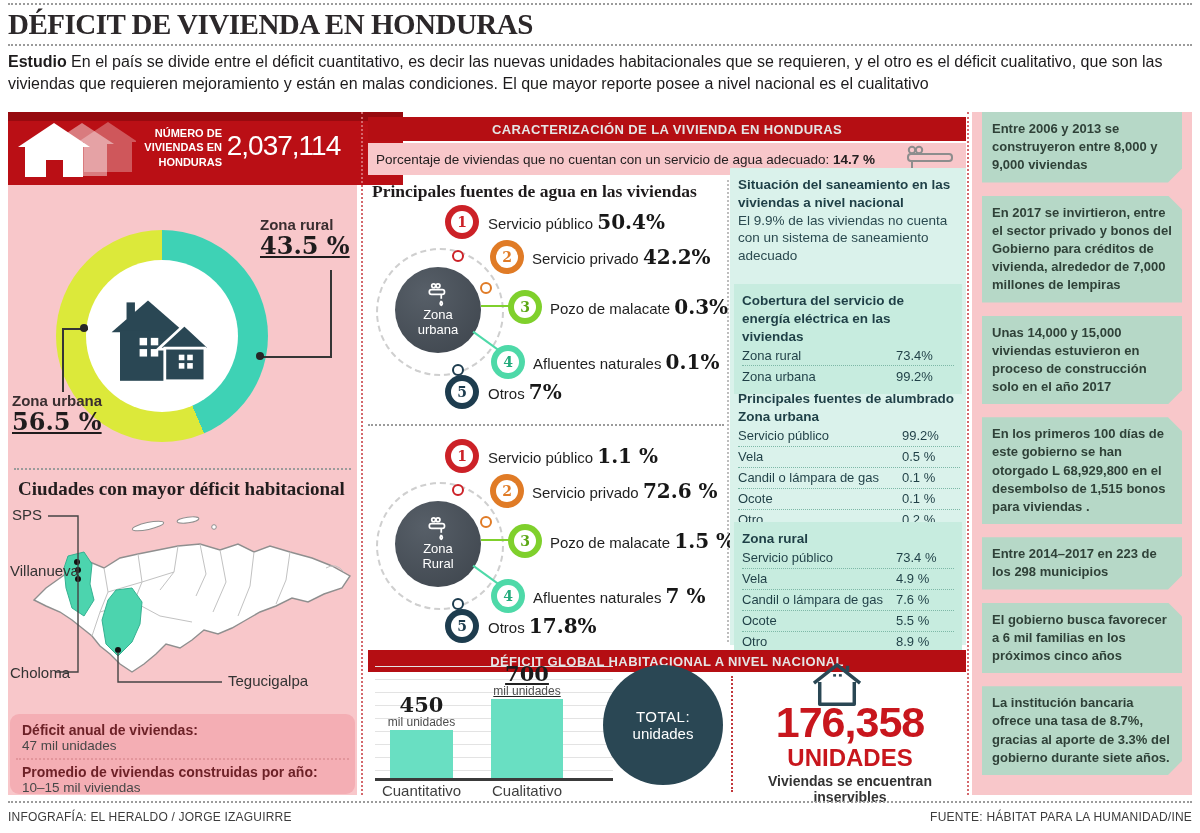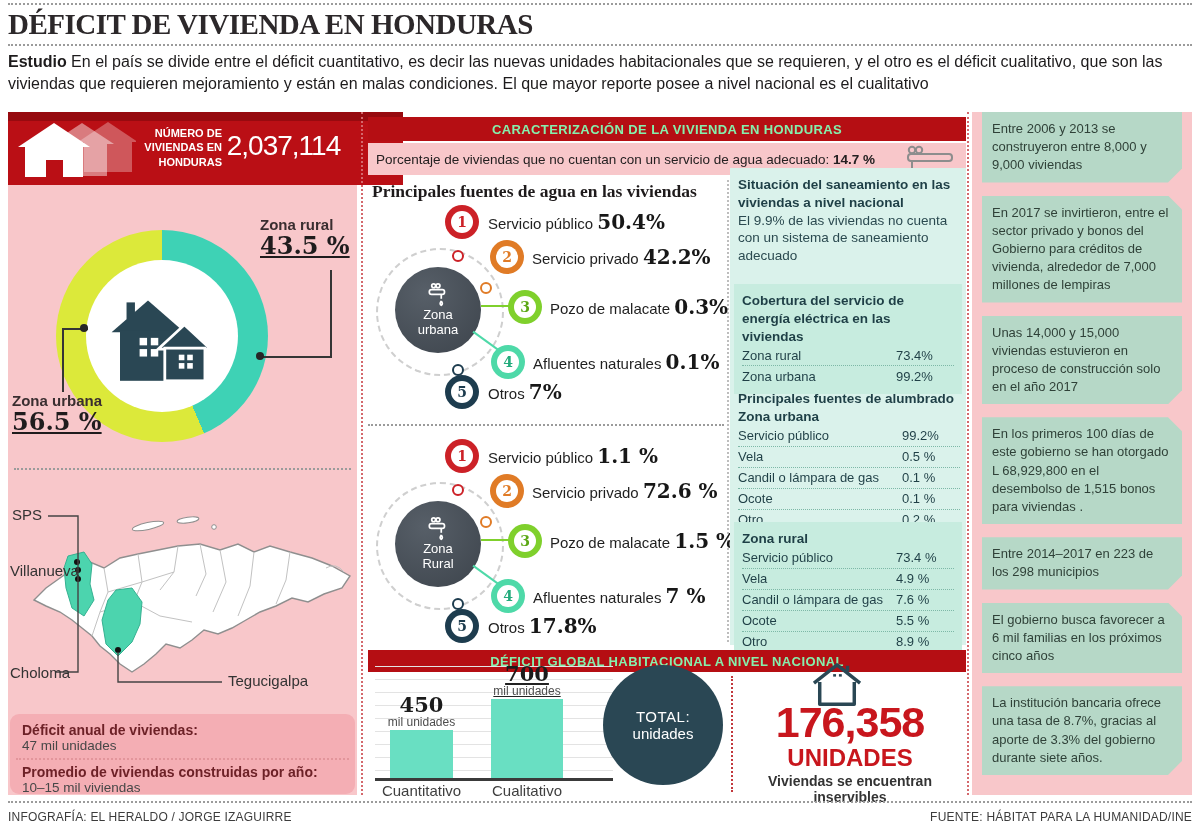--- a/index.html
+++ b/index.html
@@ -28,21 +28,21 @@
   .donut-val{font-size:24px;color:#1f1c1d;line-height:1.05;text-decoration:underline;}
   .conn-dot{width:8px;height:8px;border-radius:50%;background:#262626;}
   .cities-heading{font-family:"Liberation Serif",serif;font-weight:bold;font-size:19px;color:#221d1e;}
   .city-lbl{font-size:15px;color:#333;}
   .stats-box{left:2px;top:602px;width:345px;height:80px;background:#f4aeb4;border-radius:9px;}
   .stat-label{font-weight:bold;font-size:14px;color:#6d2127;}
   .stat-value{font-size:13.5px;color:#474747;}
   .stats-div{border-top:2px dotted #e2959b;}
 
   
-  .red-bar{background:#b50e13;color:#86efac;font-weight:bold;font-size:13px;letter-spacing:.4px;
+  .red-bar{background:#b50e13;color:#e5e5e5;font-weight:bold;font-size:13px;letter-spacing:.4px;
            display:flex;align-items:center;justify-content:center;}
   .pink-strip{background:#f8c7ca;display:flex;align-items:center;font-size:13.5px;color:#242021;}
   .water-heading{font-family:"Liberation Serif",serif;font-weight:bold;font-size:17.5px;color:#1e1a1b;}
   .zone-circle{left:27px;top:69px;width:86px;height:86px;border-radius:50%;
                background:radial-gradient(circle at 35% 30%,#575f68,#3d444c);display:flex;flex-direction:column;
                align-items:center;justify-content:center;color:#fff;}
   .zone-circle .zl{font-size:13px;line-height:1.15;}
   .orbit{left:8px;top:50px;width:124px;height:124px;border:2px dashed #cfcfcf;border-radius:50%;}
   .pin{width:34px;height:34px;border-radius:50%;display:flex;align-items:center;justify-content:center;}
   .pin::after{content:'';position:absolute;left:1px;bottom:-1px;width:9px;height:9px;background:inherit;transform:rotate(45deg);z-index:-1;}
@@ -74,21 +74,21 @@
   .mint-body{font-size:13.5px;color:#2b4a50;line-height:1.32;}
   .mint-box{background:#c7ecdf;}
   .mint-row{display:flex;font-size:13px;color:#1f3f46;padding:2.5px 0;border-bottom:1.5px dotted #7db8a7;}
   .mint-row:last-child{border-bottom:none;}
   .mint-row .lbl{flex:1;}
   .mint-row .val{width:58px;text-align:left;}
 
   
   .right-col{left:972px;top:112px;width:220px;height:683px;background:#f8c7ca;}
   .laws-title{font-family:"Liberation Serif",serif;font-weight:bold;font-size:17px;color:#1c2b33;text-align:center;line-height:1.25;}
-  .law-box{background:#b6d8c7;color:#2f4138;font-weight:normal;font-size:13px;line-height:1.4;
+  .law-box{background:#b6d8c7;color:#2f4138;font-weight:bold;font-size:13px;line-height:1.4;
            padding:8px 10px;margin:0 10px 13px 10px;}
   .cut-tr{clip-path:polygon(0 0,calc(100% - 14px) 0,100% 14px,100% 100%,0 100%);}
   .cut-br{clip-path:polygon(0 0,100% 0,100% calc(100% - 14px),calc(100% - 14px) 100%,0 100%);}
 
   .footer-text{font-size:12px;color:#3c3c3c;letter-spacing:.2px;}
 </style>
 </head>
 <body>
 
 <div class="canvas">
@@ -154,20 +154,21 @@
     <div class="abs conn-dot" style="left:248px;top:240px;"></div>
 
     <div class="abs" style="left:54px;top:216px;width:24px;height:62px;border-left:2px solid #353535;border-top:2px solid #353535;"></div>
     <div class="abs conn-dot" style="left:72px;top:212px;"></div>
     <div class="abs" style="left:4px;top:280px;">
       <div class="donut-lbl">Zona urbana</div>
       <div class="donut-val slab">56.5 %</div>
     </div>
 
     <div class="abs dotted-h" style="left:6px;right:6px;top:356px;"></div>
+    <div class="abs cities-heading" style="left:10px;top:366px;">Ciudades con mayor déficit habitacional</div>
 
     <svg class="abs" style="left:0;top:392px;" width="349" height="208" viewBox="0 0 349 208">
       <ellipse cx="140" cy="22" rx="16" ry="3.5" fill="#fff" stroke="#8f8f8f" transform="rotate(-12 140 22)"></ellipse>
       <ellipse cx="180" cy="16" rx="11" ry="2.8" fill="#fff" stroke="#8f8f8f" transform="rotate(-8 180 16)"></ellipse>
       <circle cx="206" cy="23" r="2.3" fill="#fff" stroke="#8f8f8f"></circle>
       <path d="M26,96 L38,84 52,74 66,64 82,58 96,64 112,54 130,50 150,46 170,42 192,40 212,46 230,40 246,48 262,42 282,48 304,54 324,62 342,72 334,84 316,90 300,98 284,94 268,102 252,108 238,116 224,124 210,130 196,126 184,136 172,144 158,140 148,150 136,160 124,168 112,160 102,150 92,142 84,132 74,124 64,116 52,108 38,102 Z" fill="#ffffff" stroke="#8f8f8f" stroke-width="1.4"></path>
       <g fill="none" stroke="#c2c2c2" stroke-width="1">
         <path d="M96,64 L100,88 92,108 84,132"></path>
         <path d="M130,50 L134,78 126,98"></path>
         <path d="M170,42 L166,68 152,86"></path>

